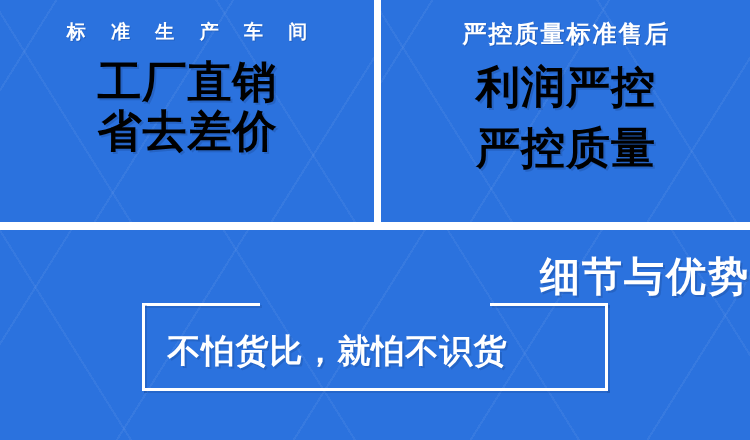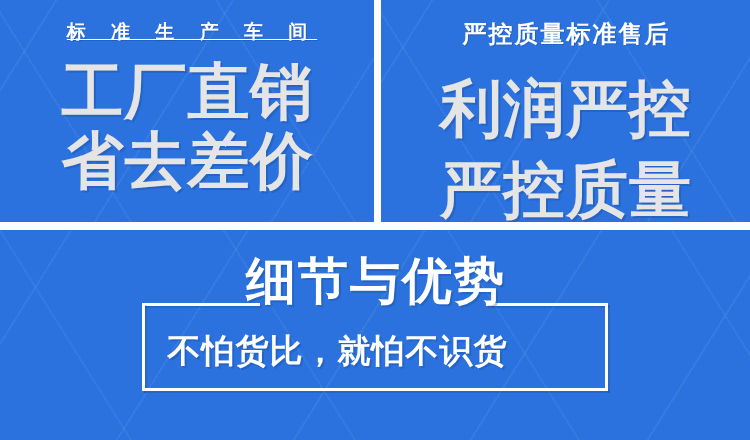--- a/index.html
+++ b/index.html
@@ -74,36 +74,36 @@
   }
 
   .eyebrow {
     color: #ffffff;
     font-weight: 700;
     font-size: 19px;
     line-height: 1;
     white-space: nowrap;
     text-shadow: 1px 1px 0 rgba(20,60,130,0.30);
   }
-  #eyebrow-left  { letter-spacing: 10px; text-indent: 10px; text-decoration: underline; }
+  #eyebrow-left  { letter-spacing: 10px; text-indent: 10px; }
   #eyebrow-right { letter-spacing: 2px;  text-indent: 2px;  font-size: 24px; }
 
   .headline {
-    color: #e5e5e5;
-    font-weight: 700;
-    font-size: 62px;
+    color: #000000;
+    font-weight: 700;
+    font-size: 44px;
     line-height: 1.12;
     white-space: nowrap;
     letter-spacing: 1px;
     text-indent: 1px;
     text-shadow: 2px 2px 0 rgba(20,60,130,0.28);
   }
   #headline-left-1  { margin-top: 16px; }
   #headline-left-2  { }
-  #headline-right-1 { margin-top: 28px; }
+  #headline-right-1 { margin-top: 16px; }
   #headline-right-2 { margin-top: 12px; }
 
   
   #panel-bottom {
     left: 0px;
     top: 230px;
     width: 750px;
     height: 210px;
   }
 
@@ -129,24 +129,24 @@
     background: #ffffff;
     box-shadow: 2px 2px 0 rgba(20,60,130,0.22);
   }
 
   
   #bottom-title {
     position: absolute;
     left: 0;
     top: 26px;
     width: 750px;
-    text-align: center;
+    text-align: right;
     color: #ffffff;
     font-weight: 700;
-    font-size: 50px;
+    font-size: 40px;
     line-height: 1;
     letter-spacing: 2px;
     text-indent: 2px;
     white-space: nowrap;
     text-shadow: 2px 2px 0 rgba(20,60,130,0.28);
     z-index: 5;
   }
 
   #bottom-subtitle {
     position: absolute;

